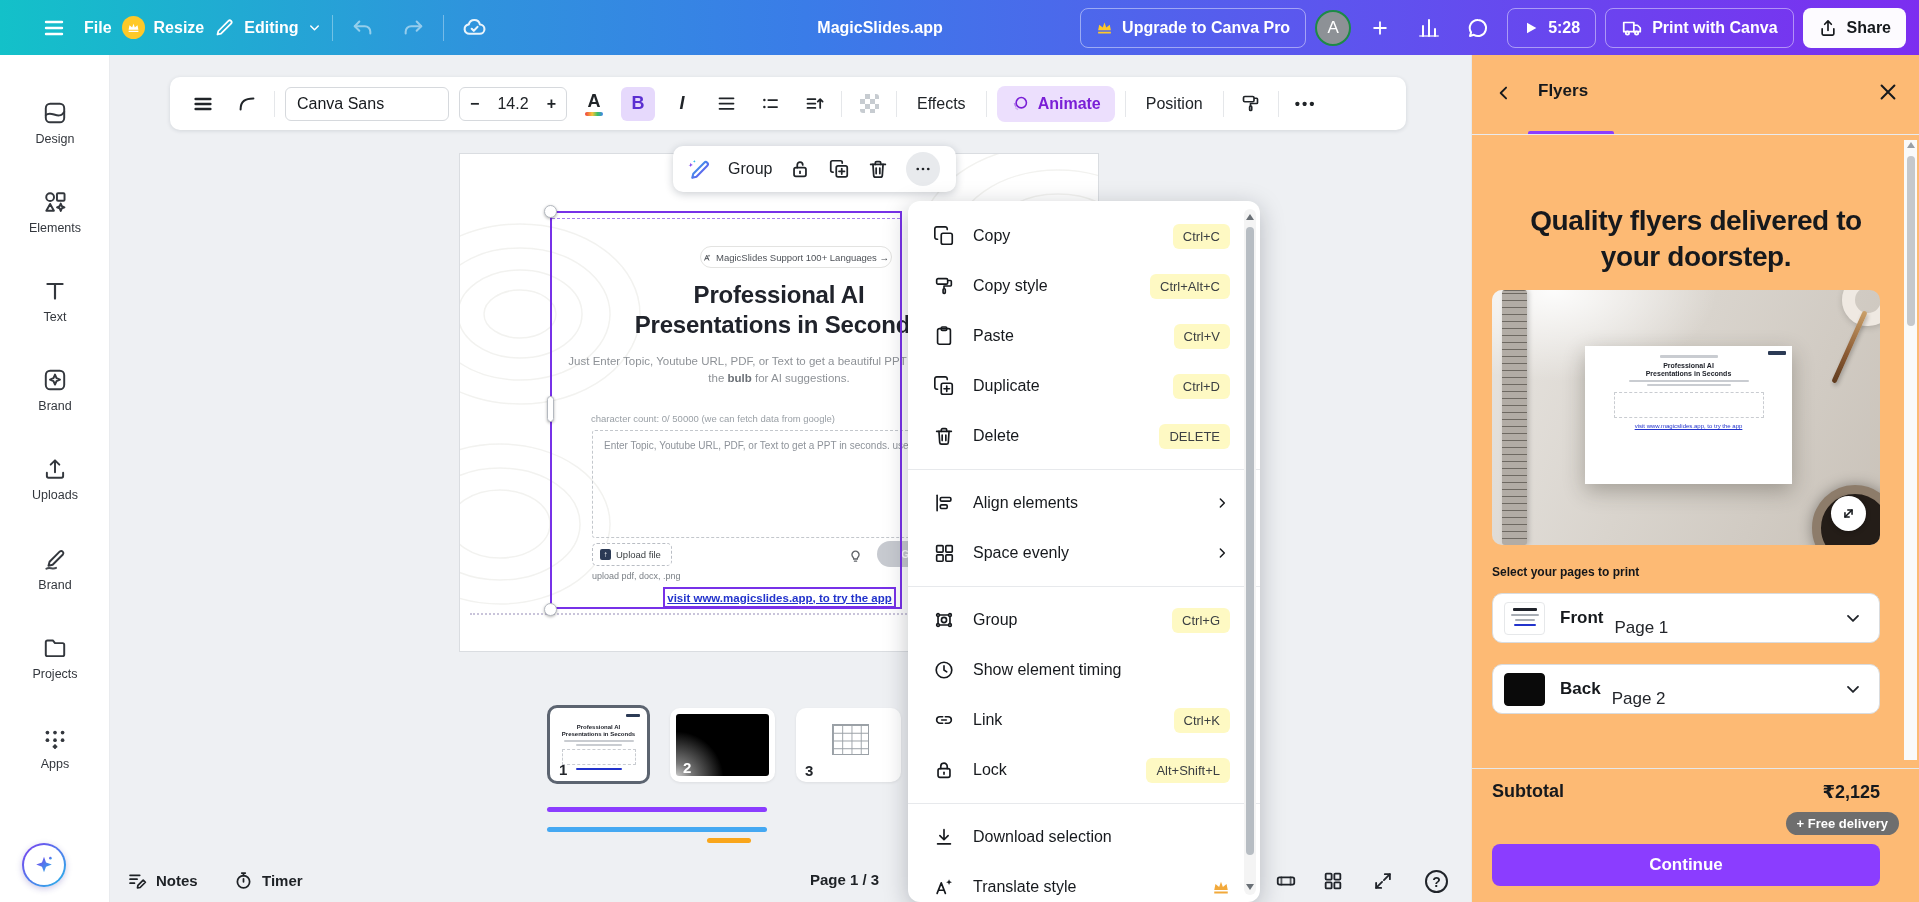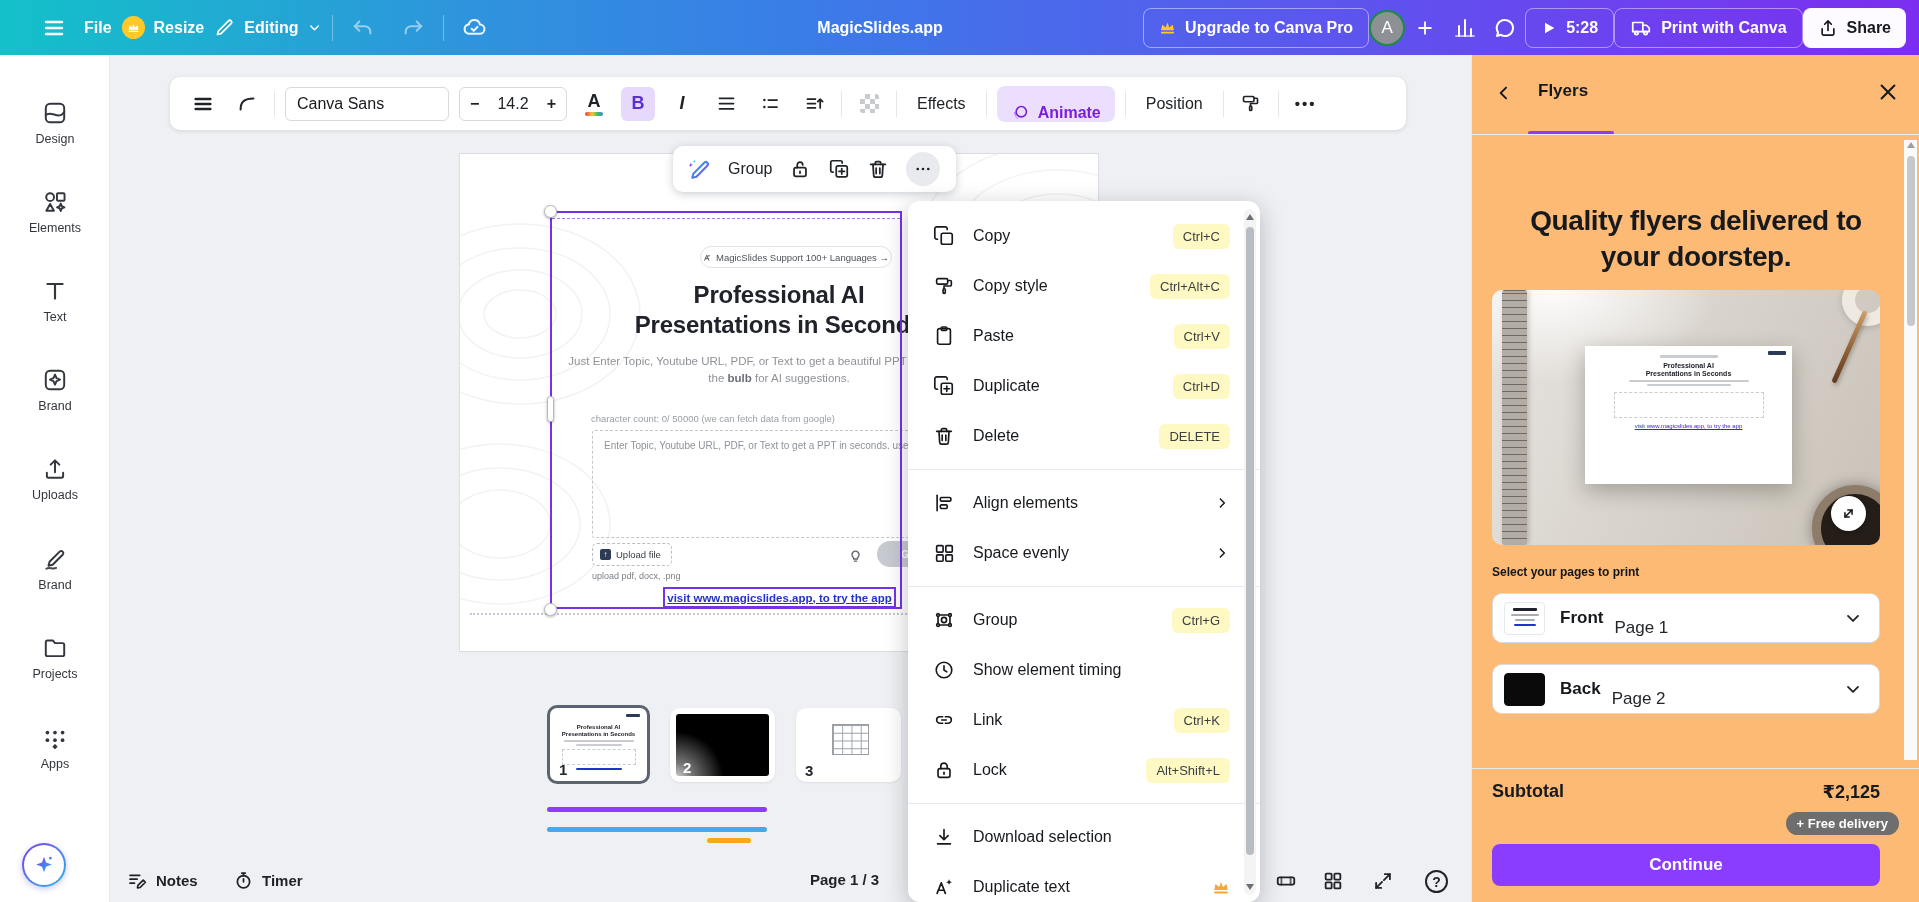--- a/index.html
+++ b/index.html
@@ -10,21 +10,21 @@
 
   
   .topbar { position:absolute; left:0; top:0; width:1919px; height:55px; z-index:60;
     background:linear-gradient(90deg,#13c1c9 0%,#2f93dd 25%,#3a7ce8 42%,#5b57ee 68%,#7c2ef0 100%);
     color:#fff; display:flex; align-items:center; }
   .tb-left { display:flex; align-items:center; gap:10px; padding-left:34px; }
   .tb-item { display:flex; align-items:center; gap:9px; font-size:16px; font-weight:700; color:#fff; cursor:pointer; }
   .tb-sep { width:1px; height:26px; background:rgba(255,255,255,.35); }
   .crown-badge { width:23px; height:23px; border-radius:50%; background:#ffc928; display:flex; align-items:center; justify-content:center; }
   .tb-title { position:absolute; left:880px; transform:translateX(-50%); font-size:16px; font-weight:700; white-space:nowrap; }
-  .tb-right { position:absolute; right:13px; display:flex; align-items:center; gap:0; }
+  .tb-right { position:absolute; right:13px; display:flex; align-items:center; gap:9px; }
   .pill-btn { height:40px; border:1.5px solid rgba(255,255,255,.45); border-radius:8px; display:flex;
     align-items:center; gap:9px; padding:0 15px; font-size:16px; font-weight:700; color:#fff; cursor:pointer; white-space:nowrap; }
   .ghost-ic { width:40px; height:40px; display:flex; align-items:center; justify-content:center; cursor:pointer; }
   .avatar { width:36px; height:36px; border-radius:50%; background:#8d9196; border:2.5px solid #1d8a46;
     color:#fff; font-size:17px; display:flex; align-items:center; justify-content:center; }
   .share-btn { background:#fdfbff; color:#16191d; border:none; }
   .faded { opacity:.5; }
 
   
   .leftrail { position:absolute; left:0; top:55px; width:110px; height:847px; background:#fff;
@@ -52,21 +52,21 @@
   .color-a i { display:block; width:18px; height:4px; border-radius:2px; margin-top:2px;
     background:linear-gradient(90deg,#f03d3d,#f6c33c 40%,#3cc065 70%,#3f82f0); }
   .bold-on { background:#e6d9fc; color:#5b2fd1; font-weight:800; font-size:18px; }
   .italic-b { font-style:italic; font-size:18px; font-weight:600; }
   .checker { width:19px; height:19px; border-radius:3px;
     background-image:linear-gradient(45deg,#c7ccd1 25%,transparent 25%,transparent 75%,#c7ccd1 75%),
                      linear-gradient(45deg,#c7ccd1 25%,#fff 25%,#fff 75%,#c7ccd1 75%);
     background-size:10px 10px; background-position:0 0,5px 5px; }
   .txt-btn { font-size:16px; font-weight:500; padding:0 10px; cursor:pointer; }
   .animate-pill { height:36px; background:#ecdffd; color:#7a1fd6; border-radius:8px; font-weight:700;
-    display:flex; align-items:flex-end; gap:8px; padding:0 14px; font-size:16px; cursor:pointer; }
+    display:flex; align-items:center; gap:8px; padding:0 14px; font-size:16px; cursor:pointer; }
   .dots { font-weight:800; letter-spacing:2px; font-size:15px; }
 
   
   .page { position:absolute; left:459px; top:153px; width:640px; height:499px; background:#fff;
     border:1px solid #dadde1; z-index:5; overflow:hidden; }
   .contour { position:absolute; opacity:.8; }
   .badge-pill { position:absolute; left:700px; top:246px; width:192px; height:22px; border:1px solid #e3e3e1;
     border-radius:11px; background:#fff; color:#4d5157; font-size:9.5px; display:flex; align-items:center;
     justify-content:center; gap:4px; z-index:6; white-space:nowrap; }
   .slide-h { position:absolute; left:479px; top:280px; width:600px; text-align:center; z-index:6;
@@ -761,21 +761,21 @@
           <path d="M12 4v11M7.5 10.5L12 15l4.5-4.5"></path>
           <path d="M5 19.5h14"></path>
         </svg>
       <span class="mi-lab">Download selection</span>
     </div>
     <div class="mi">
       <svg class="mi-ico" width="22" height="22" viewBox="0 0 24 24" fill="none" stroke="currentColor" stroke-width="1.8" stroke-linecap="round" stroke-linejoin="round">
           <path d="M4.5 19L9 7.5 13.5 19M6 15.5h6"></path>
           <path d="M17.5 3.5l.9 2.3 2.3.9-2.3.9-.9 2.3-.9-2.3-2.3-.9 2.3-.9z" fill="currentColor" stroke="none"></path>
         </svg>
-      <span class="mi-lab">Duplicate text</span>
+      <span class="mi-lab">Translate style</span>
       <svg class="mi-crown" width="18" height="18" viewBox="0 0 24 24" fill="#f2a93b">
           <path d="M3 18h18v2.5H3zM3 16l1.6-8 4.9 4L12 5l2.5 7 4.9-4 1.6 8z"></path>
         </svg>
     </div>
     <div class="ctx-sb">
       <div class="tri-up"></div>
       <div class="ctx-thumb"></div>
       <div class="tri-dn"></div>
     </div>
   </div>

